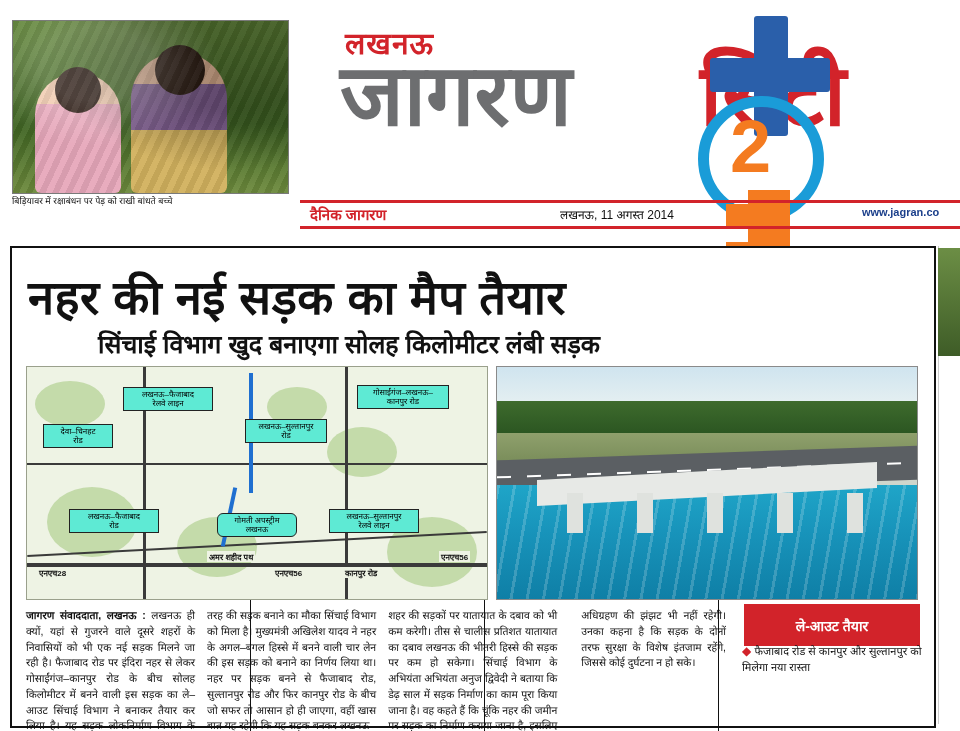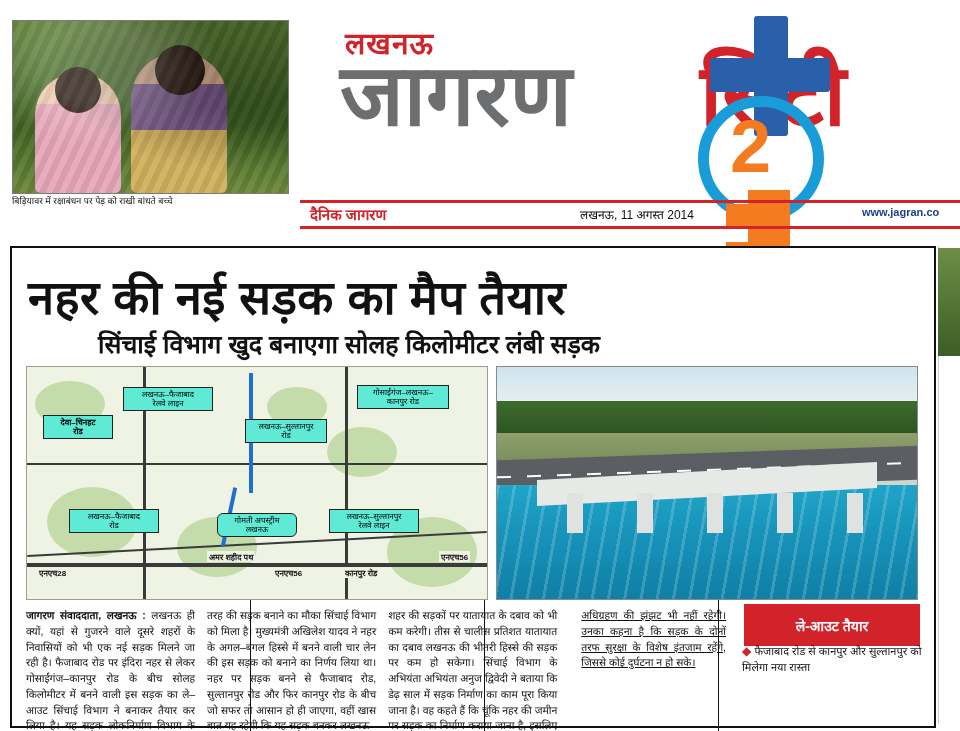--- a/index.html
+++ b/index.html
@@ -51,21 +51,21 @@
   .logo-plus .bar-h{position:absolute;left:0;top:42px;width:120px;height:34px;background:#2a5faa;border-radius:3px;}
   .logo-circle{position:absolute;left:698px;top:96px;width:104px;height:104px;border:11px solid #1a9cd8;border-radius:50%;background:transparent;}
   .logo-stem{position:absolute;left:748px;top:190px;width:42px;height:86px;background:#f47b20;}
   .logo-stem::after{content:"";position:absolute;left:-22px;top:14px;width:24px;height:24px;background:#f47b20;}
   .logo-stem::before{content:"";position:absolute;left:-22px;top:52px;width:24px;height:24px;background:#f47b20;}
   .logo-two{position:absolute;left:730px;top:104px;font-size:74px;font-weight:bold;color:#f47b20;font-family:"Liberation Sans",sans-serif;}
 
   .rule-red{position:absolute;left:300px;top:200px;width:660px;height:3px;background:#d2232a;}
   .rule-red2{position:absolute;left:300px;top:226px;width:660px;height:3px;background:#d2232a;}
   .mast-sub-left{position:absolute;left:310px;top:204px;font-size:15px;font-weight:bold;color:#d2232a;}
-  .mast-sub-mid{position:absolute;left:560px;top:206px;font-size:12px;color:#111;margin-left:20px;}
+  .mast-sub-mid{position:absolute;left:560px;top:206px;font-size:12px;color:#111;}
   .mast-sub-right{position:absolute;left:862px;top:206px;font-size:11px;font-weight:bold;color:#1b3f8b;}
 
   
   .article{position:absolute;left:10px;top:246px;width:922px;height:478px;border:2px solid #111;background:#fff;}
   .headline{position:absolute;left:16px;top:16px;font-size:47px;font-weight:bold;color:#111;letter-spacing:.5px;}
   .subhead{position:absolute;left:86px;top:78px;font-size:25px;font-weight:bold;color:#111;}
 
   .map{position:absolute;left:14px;top:118px;width:460px;height:232px;background:#eef3e4;border:1px solid #9aa08c;overflow:hidden;}
   .map .green{position:absolute;border-radius:50%;background:#bcd6a0;opacity:.85;}
   .map .road{position:absolute;background:#3a3a3a;}
@@ -153,21 +153,21 @@
       <div class="green" style="left:240px;top:20px;width:60px;height:40px;"></div>
 
       <div class="road" style="left:0;top:196px;width:460px;height:4px;"></div>
       <div class="road" style="left:116px;top:0;width:3px;height:232px;"></div>
       <div class="road" style="left:318px;top:0;width:3px;height:232px;"></div>
       <div class="road" style="left:0;top:96px;width:460px;height:2px;"></div>
       <div class="road" style="left:0;top:176px;width:460px;height:2px;transform:rotate(-3deg);"></div>
       <div class="river" style="left:222px;top:6px;width:4px;height:120px;"></div>
       <div class="river" style="left:200px;top:120px;width:4px;height:60px;transform:rotate(12deg);"></div>
 
-      <div class="lbl" style="left:16px;top:48px;width:62px;font-weight:bold;">देवा–चिनहट
+      <div class="lbl" style="left:16px;top:57px;width:62px;">देवा–चिनहट
 रोड</div>
       <div class="lbl" style="left:96px;top:20px;width:82px;">लखनऊ–फैजाबाद
 रेलवे लाइन</div>
       <div class="lbl" style="left:218px;top:52px;width:74px;">लखनऊ–सुल्तानपुर
 रोड</div>
       <div class="lbl" style="left:330px;top:18px;width:84px;">गोसाईंगंज–लखनऊ–
 कानपुर रोड</div>
       <div class="lbl" style="left:42px;top:142px;width:82px;">लखनऊ–फैजाबाद
 रोड</div>
       <div class="lbl" style="left:190px;top:146px;width:72px;border-radius:6px;">गोमती अपस्ट्रीम
@@ -213,21 +213,21 @@
       <div class="col">
         <p>तरह की सड़क बनाने का मौका सिंचाई विभाग को मिला है। मुख्यमंत्री अखिलेश यादव ने नहर के अगल–बगल हिस्से में बनने वाली चार लेन की इस सड़क को बनाने का निर्णय लिया था।
 
 नहर पर सड़क बनने से फैजाबाद रोड, सुल्तानपुर रोड और फिर कानपुर रोड के बीच जो सफर तो आसान हो ही जाएगा, वहीं खास बात यह रहेगी कि यह सड़क बनकर लखनऊ</p>
       </div>
       <div class="col">
         <p>शहर की सड़कों पर यातायात के दबाव को भी कम करेगी। तीस से चालीस प्रतिशत यातायात का दबाव लखनऊ की भीतरी हिस्से की सड़क पर कम हो सकेगा।
 
 सिंचाई विभाग के अभियंता अभियंता अनुज द्विवेदी ने बताया कि डेढ़ साल में सड़क निर्माण का काम पूरा किया जाना है। वह कहते हैं कि चूंकि नहर की जमीन पर सड़क का निर्माण कराया जाना है, इसलिए जमीन</p>
       </div>
-      <div class="col" style="width:190px;margin-left:12px;text-decoration:underline;">
+      <div class="col" style="width:190px;margin-left:12px;">
         <p>अधिग्रहण की झंझट भी नहीं रहेगी। उनका कहना है कि सड़क के दोनों तरफ सुरक्षा के विशेष इंतजाम रहेंगे, जिससे कोई दुर्घटना न हो सके।</p>
       </div>
     </div>
   </div>
 
   <div class="rail"></div>
   <div class="rail-photo"></div>
 
 </div>
 

